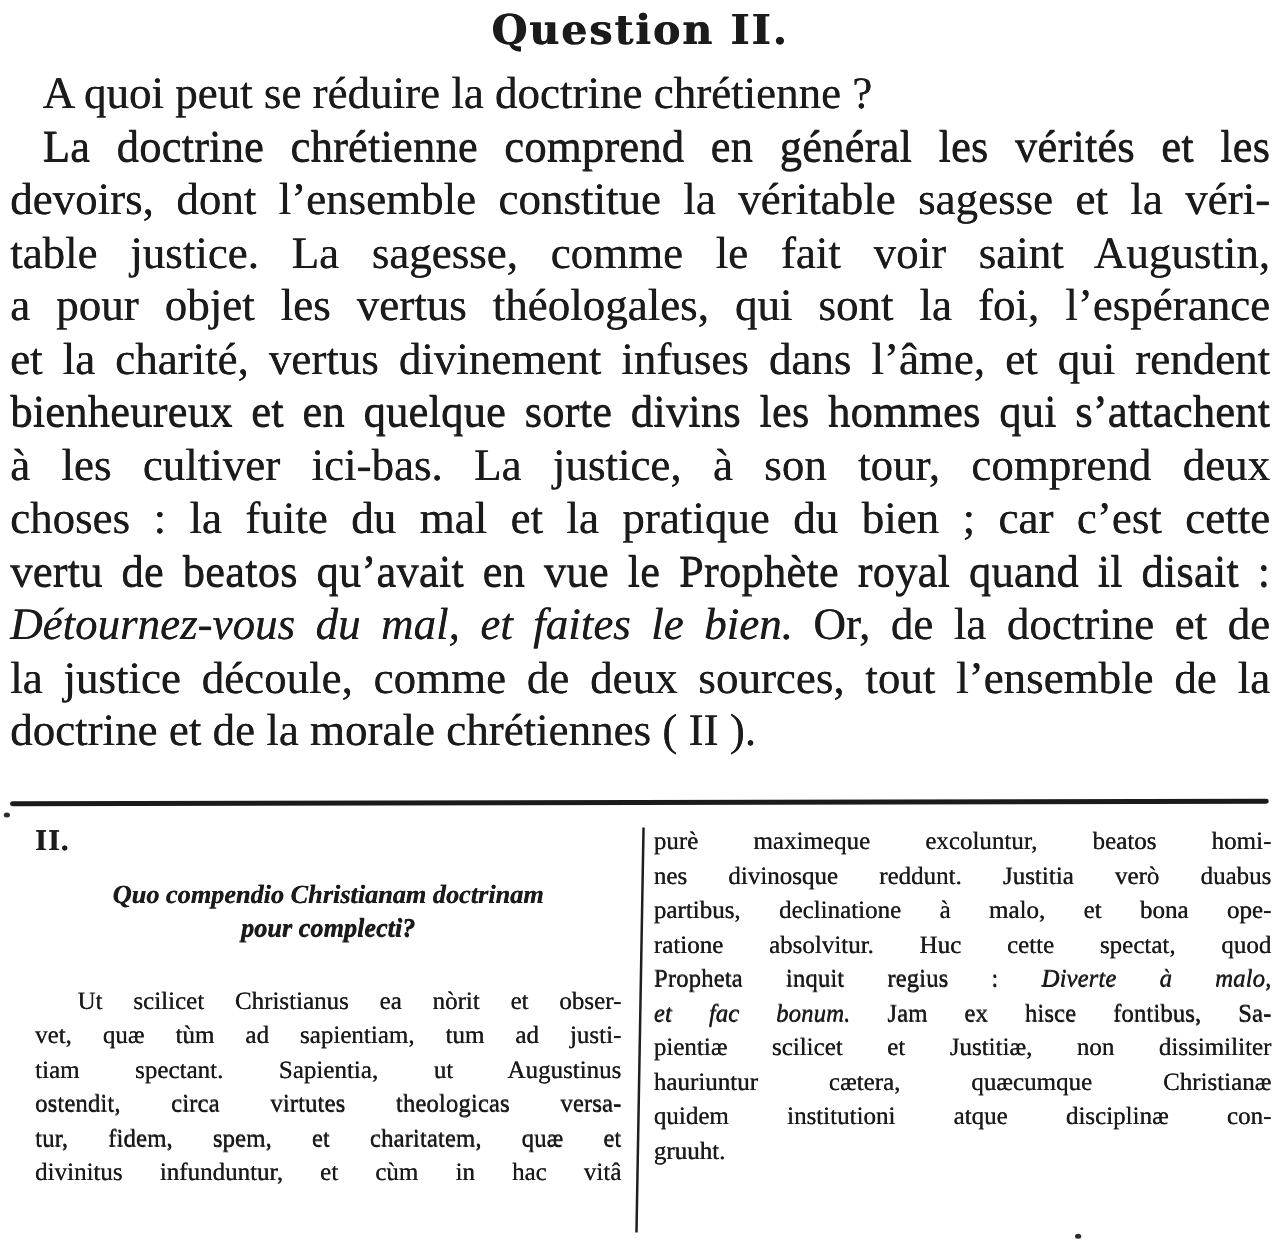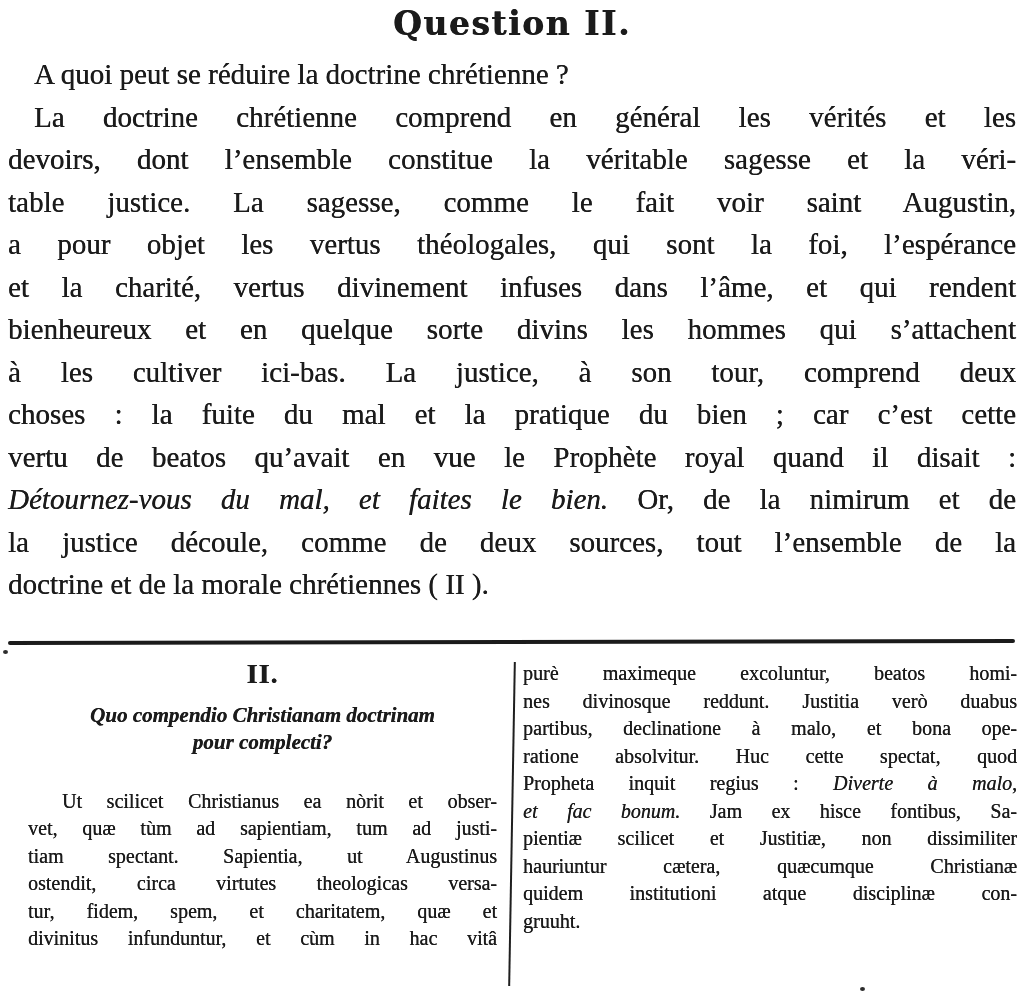--- a/index.html
+++ b/index.html
@@ -25,21 +25,21 @@
     font-size: 33px;
     letter-spacing: 1.5px;
     text-shadow: 0.5px 0 0 currentColor;
   }
 
   
   .french-section {
     position: absolute;
     top: 53px; left: 8px;
     width: 1008px;
-    font-size: 29px;
+    font-size: 36px;
     line-height: 42.5px;
     text-shadow: 0.3px 0.3px 0 currentColor;
   }
   .line {
     text-align: justify;
     text-align-last: justify;
     text-justify: inter-word;
     white-space: normal;
   }
   .para .line:first-child { text-indent: 26px; }
@@ -66,23 +66,22 @@
     position: absolute;
     top: 660px; left: 28px;
     width: 469px;
   }
   .col-right {
     position: absolute;
     top: 660px; left: 523px;
     width: 494px;
   }
   .section-num {
-    text-align: center;
     font-weight: bold;
-    font-size: 28px;
+    font-size: 24px;
     letter-spacing: 1px;
     line-height: 27.5px;
     text-shadow: 0.4px 0 0 currentColor;
   }
   .latin-subtitle {
     margin-top: 14px;
     font-weight: bold;
     font-style: italic;
     font-size: 21px;
   }
@@ -119,21 +118,21 @@
   <div class="para endpara">
       <div class="line"><span>La doctrine chrétienne comprend en général les vérités et les</span></div>
       <div class="line"><span>devoirs, dont l’ensemble constitue la véritable sagesse et la véri-</span></div>
       <div class="line"><span>table justice. La sagesse, comme le fait voir saint Augustin,</span></div>
       <div class="line"><span>a pour objet les vertus théologales, qui sont la foi, l’espérance</span></div>
       <div class="line"><span>et la charité, vertus divinement infuses dans l’âme, et qui rendent</span></div>
       <div class="line"><span>bienheureux et en quelque sorte divins les hommes qui s’attachent</span></div>
       <div class="line"><span>à les cultiver ici-bas. La justice, à son tour, comprend deux</span></div>
       <div class="line"><span>choses : la fuite du mal et la pratique du bien ; car c’est cette</span></div>
       <div class="line"><span>vertu de beatos qu’avait en vue le Prophète royal quand il disait :</span></div>
-      <div class="line"><span class="it">Détournez-vous du mal, et faites le bien.</span><span> Or, de la nimirum et de</span></div>
+      <div class="line"><span class="it">Détournez-vous du mal, et faites le bien.</span><span> Or, de la doctrine et de</span></div>
       <div class="line"><span>la justice découle, comme de deux sources, tout l’ensemble de la</span></div>
       <div class="line"><span>doctrine et de la morale chrétiennes ( II ).</span></div>
     </div>
 </div>
 
 <div class="section-rule"></div>
 
 <div class="col-left latin">
   <div class="section-num">II.</div>
   <div class="latin-subtitle">

